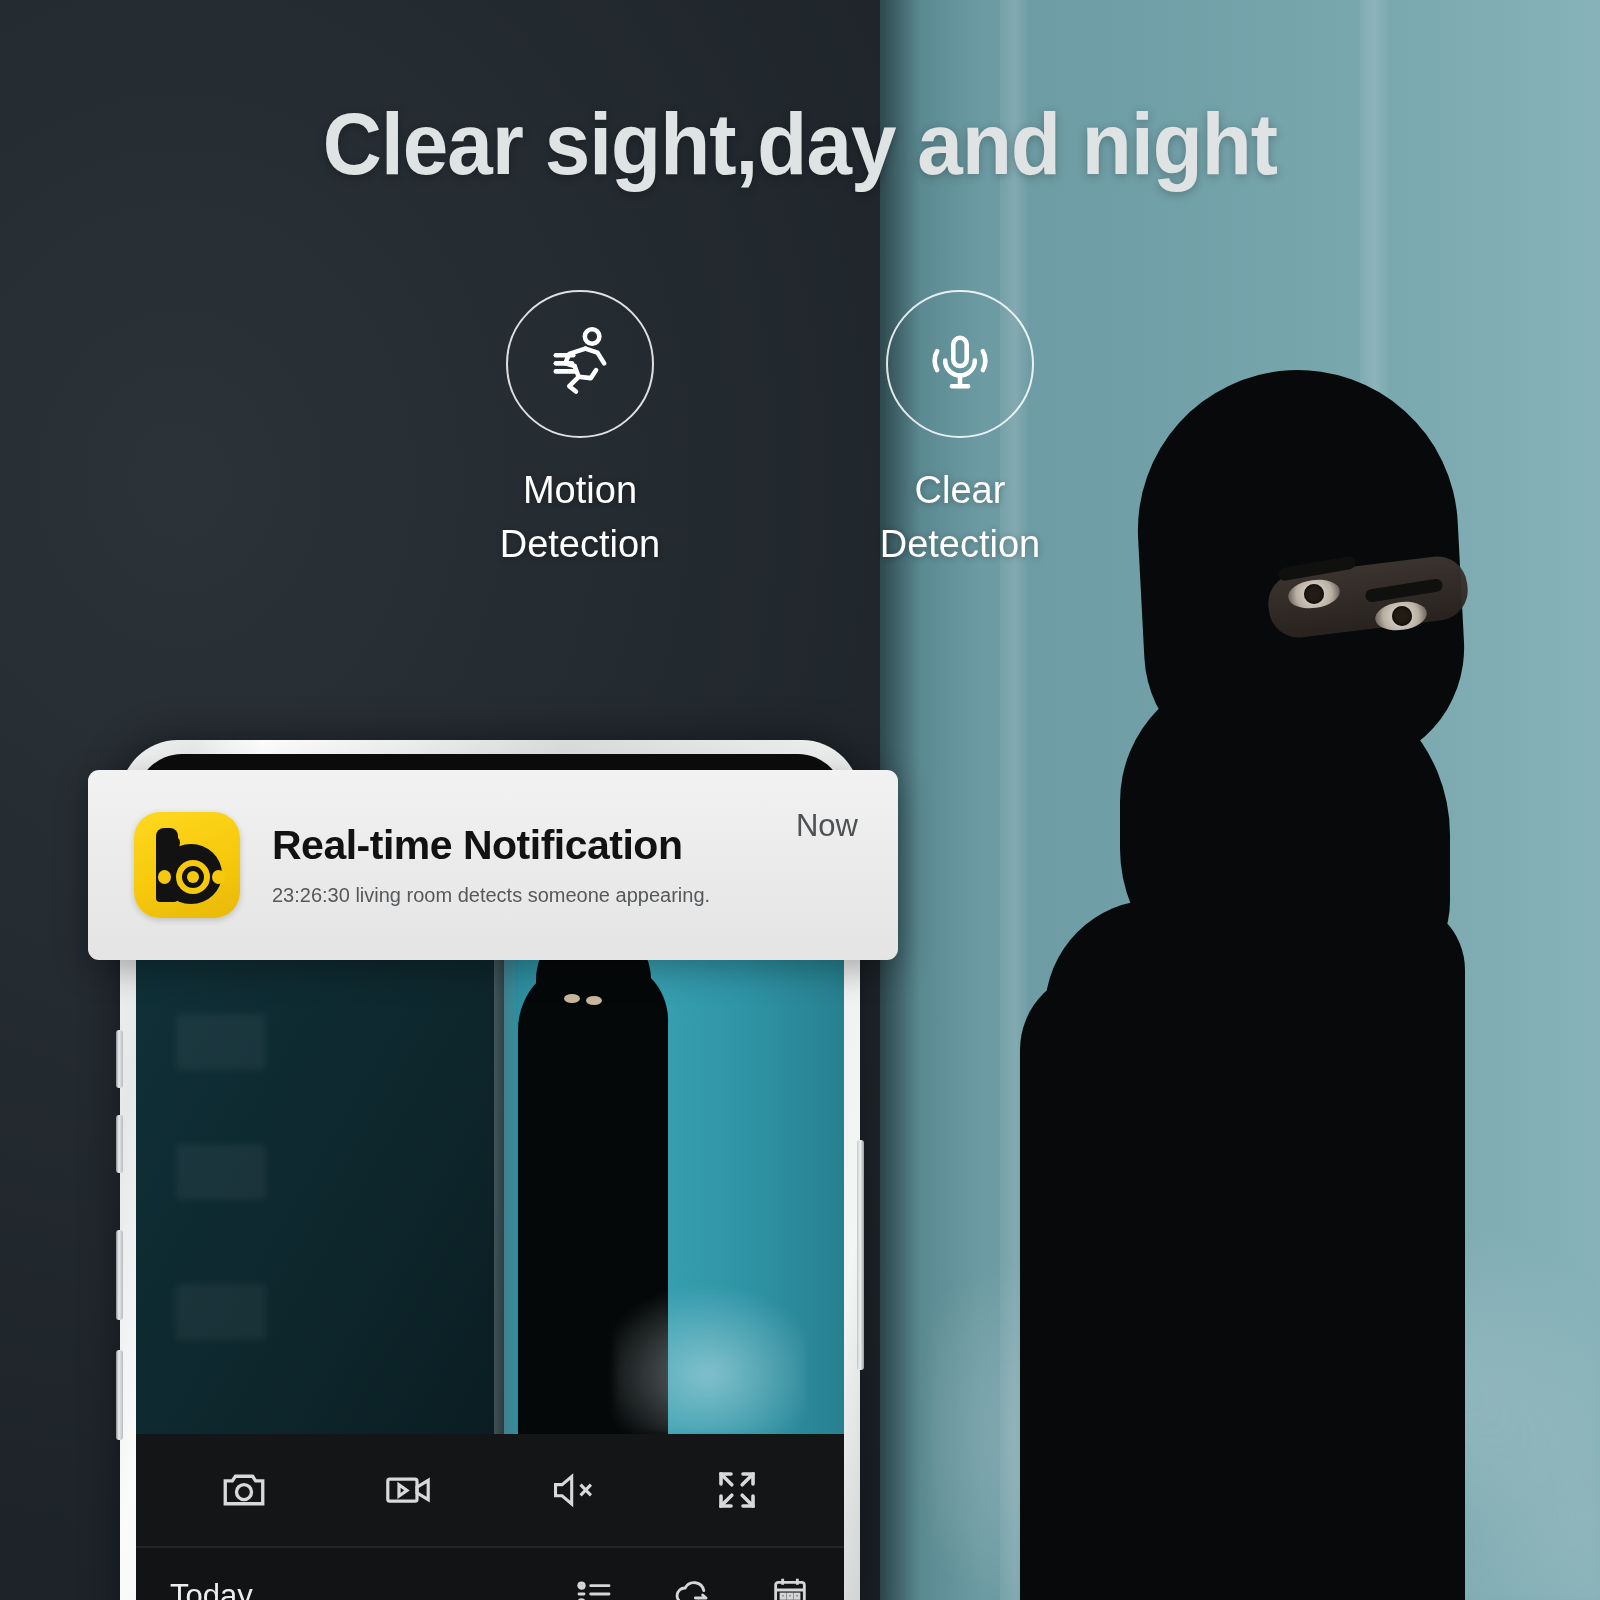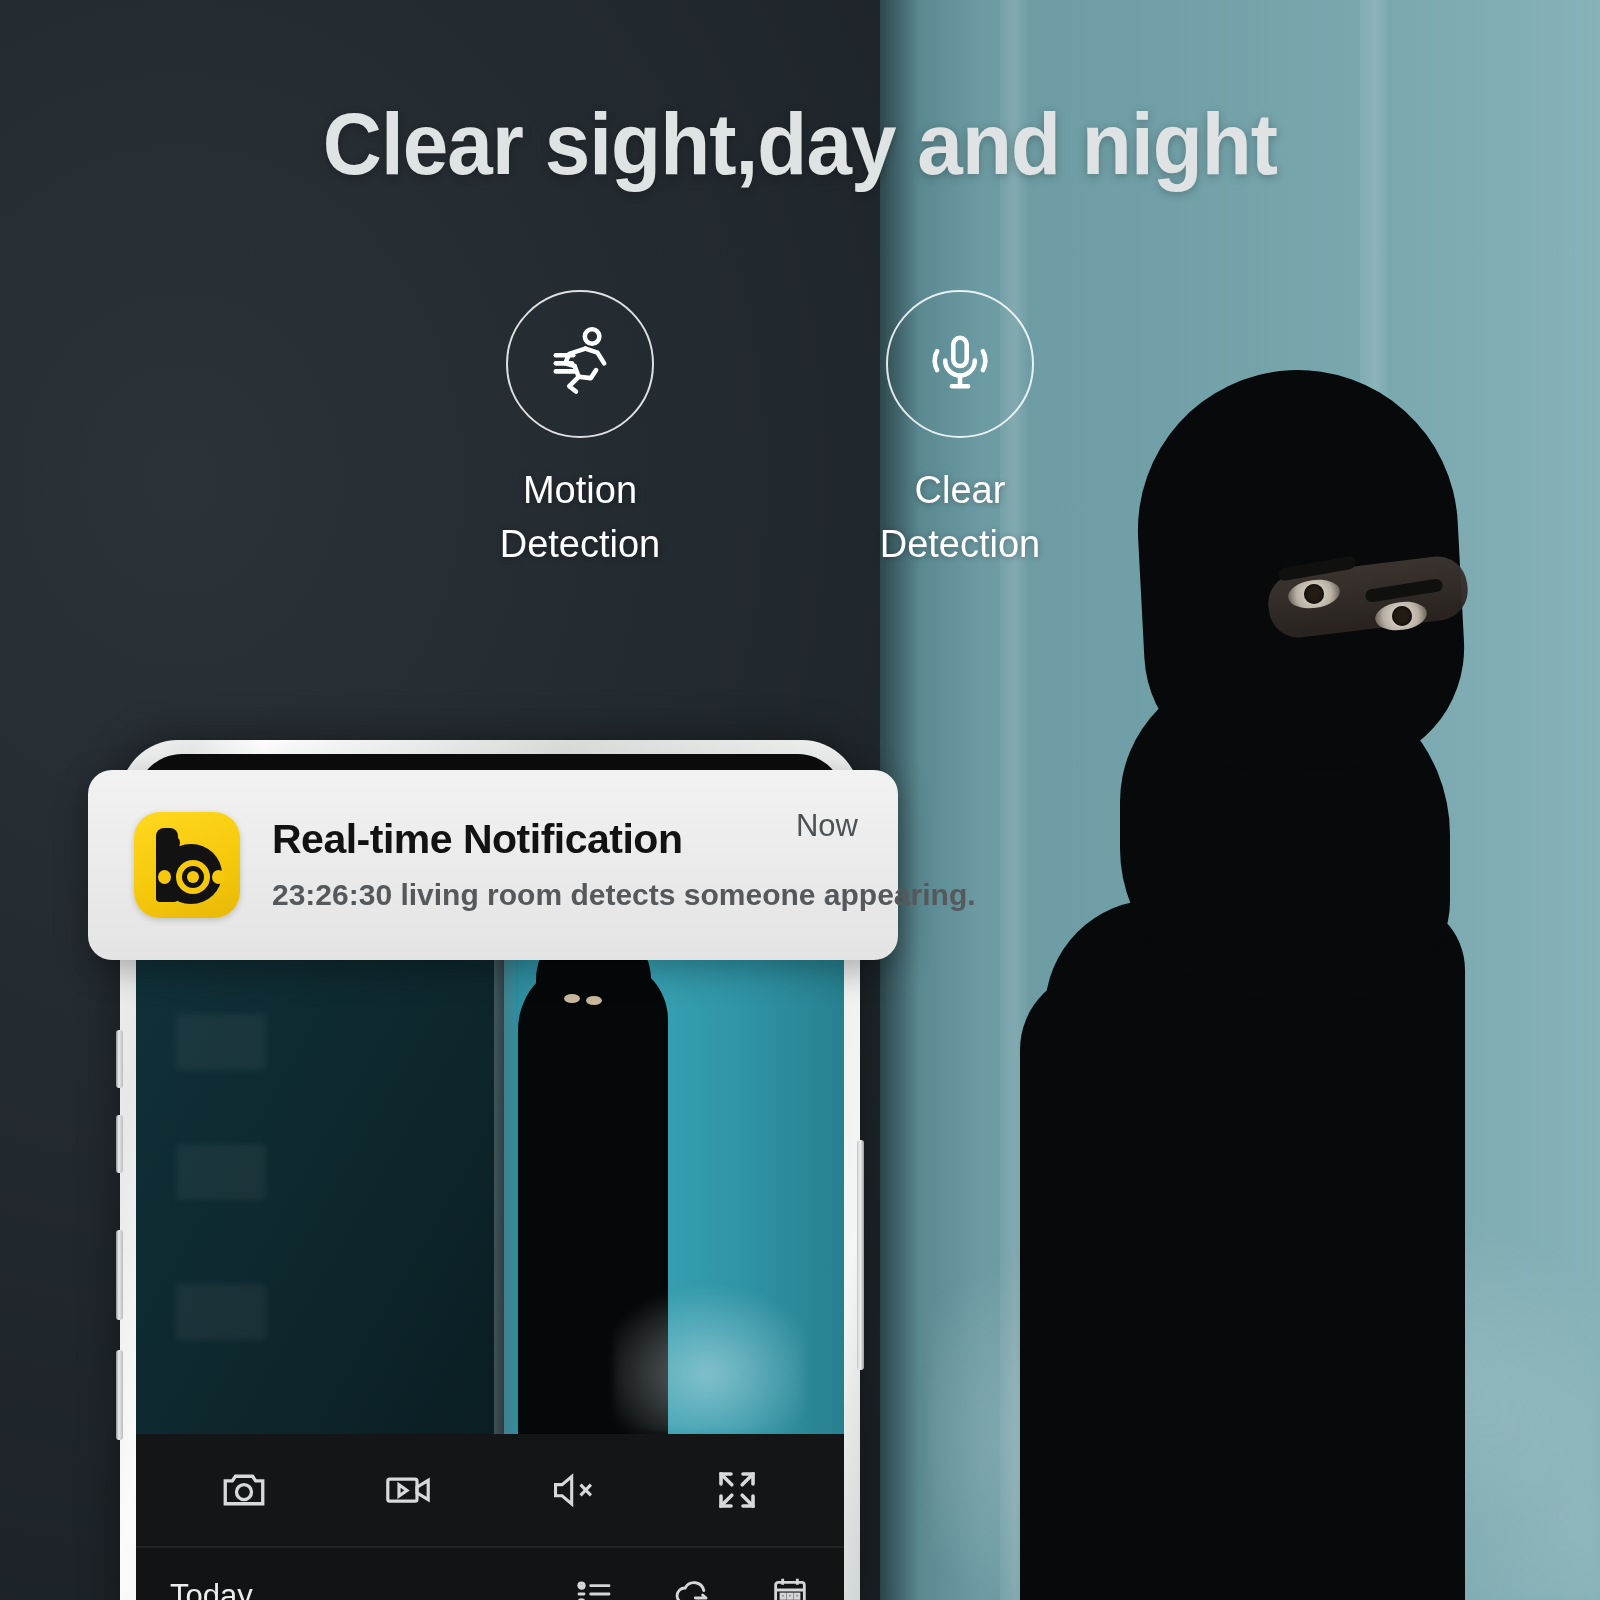--- a/index.html
+++ b/index.html
@@ -208,21 +208,21 @@
     position:absolute; left:0; top:794px; width:100%; height:96px;
     background:#121314; display:flex; align-items:center; padding:0 34px;
   }
   .today-label{ color:#eceded; font-size:31px; font-weight:400; }
   .today-icons{ margin-left:auto; display:flex; align-items:center; gap:56px; color:#d4d6d7; }
 
   
   #notification{
     position:absolute; left:88px; top:770px; width:810px; height:190px;
     background:linear-gradient(180deg,#f2f2f2 0%, #eaeaea 55%, #e4e4e4 100%);
-    border-radius:24px;
+    border-radius:11px;
     box-shadow:0 10px 34px rgba(0,0,0,.30);
     display:flex; align-items:center; padding:0 40px 0 46px;
   }
   .notif-icon{
     width:106px; height:106px; border-radius:26px;
     background:linear-gradient(160deg,#ffd81f 0%, #f6c90c 55%, #e8b808 100%);
     position:relative; flex:none; overflow:hidden;
     box-shadow:0 2px 6px rgba(0,0,0,.18);
   }
   .logo-b-stem{
@@ -249,21 +249,21 @@
   .logo-ear.r{ left:78px; }
   .logo-hook{
     position:absolute; left:28px; top:22px; width:18px; height:18px;
     border:3px solid #121212; border-radius:50%;
   }
   .notif-text{ margin-left:32px; flex:1; min-width:0; }
   .notif-title{
     font-size:41px; font-weight:700; color:#121212; letter-spacing:-.5px; line-height:1.1;
   }
   .notif-body{
-    margin-top:14px; font-size:30px; color:#55595c; line-height:1.2; white-space:nowrap;font-weight:bold;
+    margin-top:14px; font-size:20px; color:#55595c; line-height:1.2; white-space:nowrap;
   }
   .notif-time{
     margin-left:36px; font-size:31px; color:#4e5255; align-self:flex-start; margin-top:38px; flex:none;
   }
 </style>
 </head>
 <body>
 
 <div id="bg">
   <div class="bg-dark"></div>

